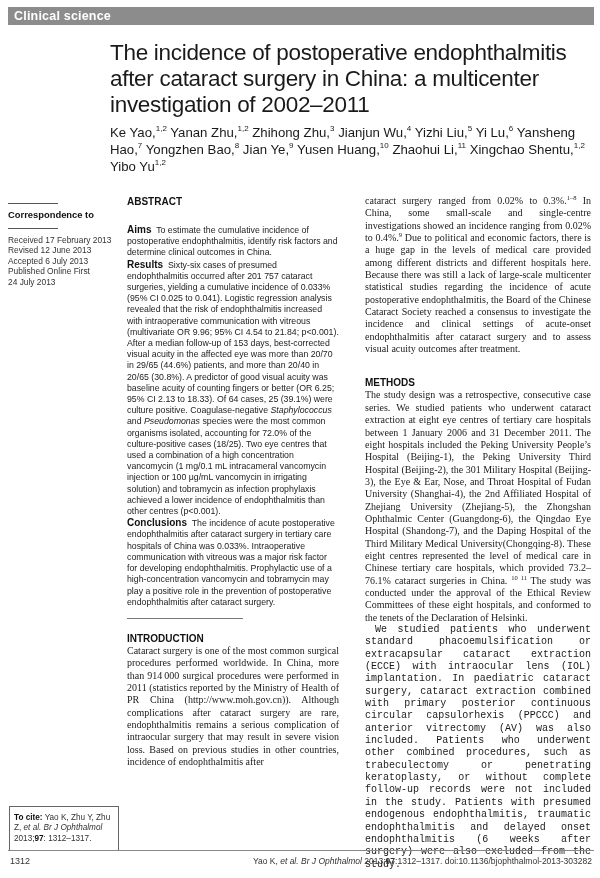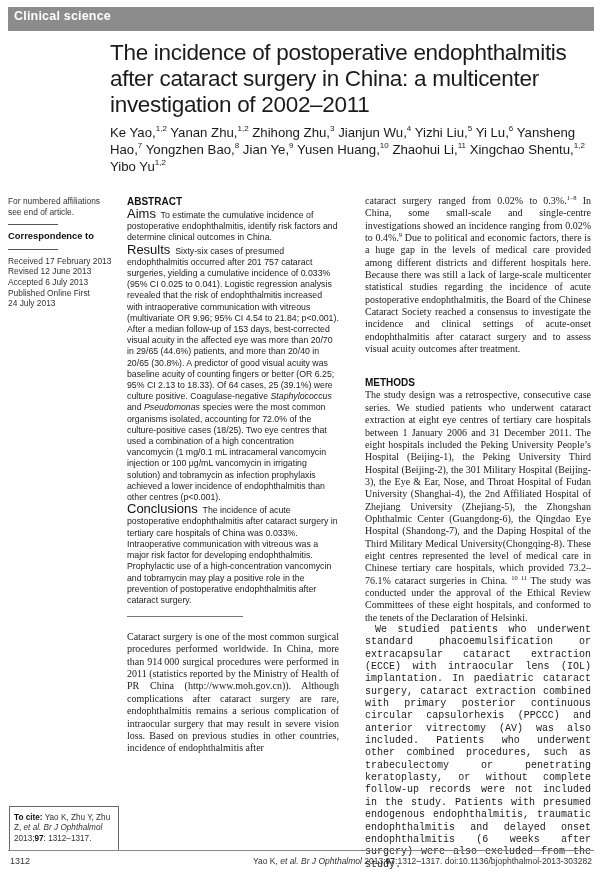--- a/index.html
+++ b/index.html
@@ -1,39 +1,39 @@
 <!DOCTYPE html>
 <html><head>
 <meta charset="utf-8">
 <style>
   html, body { margin:0; padding:0; background:#ffffff; }
   body { width:600px; height:878px; position:relative; overflow:hidden; color:#1a1a1a; }
   .sans { font-family: "Liberation Sans", "DejaVu Sans", sans-serif; }
   .serif { font-family: "Liberation Serif", "DejaVu Serif", serif; }
 
-  .section-bar { position:absolute; left:8px; top:7px; width:586px; height:24px; background:#8c8c8c; }
+  .section-bar { position:absolute; left:8px; top:7px; width:586px; height:18px; background:#8c8c8c; }
   .section-bar span { position:absolute; left:6px; top:2px; color:#ffffff; font-weight:bold; font-size:12.5px; letter-spacing:0.2px; }
 
   .title { position:absolute; left:110px; top:40px; width:480px; font-size:22.5px; line-height:26px; font-weight:normal; letter-spacing:-0.3px; margin:0; }
   .authors { position:absolute; left:110px; top:124px; width:480px; font-size:13.2px; line-height:17px; }
   .authors sup { font-size:8px; vertical-align:6px; line-height:0; }
 
   .sidebar { position:absolute; left:8px; top:196px; width:105px; font-size:8.4px; line-height:10.6px; color:#333; }
   .sidebar .rule { width:50px; border-top:1px solid #555; margin:7px 0 6px 0; }
   .sidebar .corr-head { font-weight:bold; font-size:9.4px; color:#111; }
   .sidebar p { margin:0; }
 
   .cite-box { position:absolute; left:9px; top:806px; width:100px; border:1px solid #666; padding:6px 4px; font-size:8.2px; line-height:10.3px; color:#333; }
   .cite-box b { color:#111; }
 
   .col1 { position:absolute; left:127px; top:196px; width:212px; }
   .abstract { font-size:8.75px; line-height:11.2px; color:#222; text-align:left; }
-  .abstract h2 { font-size:10px; font-weight:bold; margin:0 0 0 0; line-height:12px; color:#111; }
+  .abstract h2 { font-size:10px; font-weight:bold; margin:0 0 16px 0; line-height:12px; color:#111; }
   .abstract p { margin:0; }
-  .abstract .lbl { font-weight:normal; font-size:13px; color:#111; }
+  .abstract .lbl { font-weight:bold; font-size:10px; color:#111; }
   .abstract-rule { width:116px; border-top:1px solid #777; margin:10px 0 14px 0; }
 
   .sec-head { font-size:10px; font-weight:bold; margin:0; line-height:12px; color:#111; }
   .body-text { font-size:10px; line-height:12.35px; text-align:justify; color:#1a1a1a; margin:0; }
   .body-text sup { font-size:6.5px; vertical-align:4px; line-height:0; }
   .indent { text-indent:10px;font-family:Liberation Mono, monospace; }
 
   .col2 { position:absolute; left:365px; top:195px; width:226px; }
 
   .footer-rule { position:absolute; left:8px; top:850px; width:586px; border-top:1.5px solid #888; }
@@ -46,21 +46,20 @@
 
 <div class="section-bar">
   <span class="sans">Clinical science</span>
 </div>
 
 <h1 class="title sans">The incidence of postoperative endophthalmitis after cataract surgery in China: a multicenter investigation of 2002–2011</h1>
 
 <div class="authors sans" id="authors"><span>Ke Yao,</span><sup>1,2</sup> <span>Yanan Zhu,</span><sup>1,2</sup> <span>Zhihong Zhu,</span><sup>3</sup> <span>Jianjun Wu,</span><sup>4</sup> <span>Yizhi Liu,</span><sup>5</sup> <span>Yi Lu,</span><sup>6</sup> <span>Yansheng Hao,</span><sup>7</sup> <span>Yongzhen Bao,</span><sup>8</sup> <span>Jian Ye,</span><sup>9</sup> <span>Yusen Huang,</span><sup>10</sup> <span>Zhaohui Li,</span><sup>11</sup> <span>Xingchao Shentu,</span><sup>1,2</sup> <span>Yibo Yu</span><sup>1,2</sup> </div>
 
 <div class="sidebar sans">
-  <p>For numbered affiliations see end of article.</p>
   <div class="rule"></div>
   <div class="corr-head">Correspondence to</div>
   <div class="rule"></div>
   <p>Received 17 February 2013</p>
   <p>Revised 12 June 2013</p>
   <p>Accepted 6 July 2013</p>
   <p>Published Online First</p>
   <p>24 July 2013</p>
 </div>
 
@@ -82,20 +81,21 @@
     <p>
       <span class="lbl">Results</span>&nbsp;
       <span>Sixty-six cases of presumed endophthalmitis occurred after 201 757 cataract surgeries, yielding a cumulative incidence of 0.033% (95% CI 0.025 to 0.041). Logistic regression analysis revealed that the risk of endophthalmitis increased with intraoperative communication with vitreous (multivariate OR 9.96; 95% CI 4.54 to 21.84; p&lt;0.001). After a median follow-up of 153 days, best-corrected visual acuity in the affected eye was more than 20/70 in 29/65 (44.6%) patients, and more than 20/40 in 20/65 (30.8%). A predictor of good visual acuity was baseline acuity of counting fingers or better (OR 6.25; 95% CI 2.13 to 18.33). Of 64 cases, 25 (39.1%) were culture positive. Coagulase-negative </span><i>Staphylococcus</i><span> and </span><i>Pseudomonas</i><span> species were the most common organisms isolated, accounting for 72.0% of the culture-positive cases (18/25). Two eye centres that used a combination of a high concentration vancomycin (1 mg/0.1 mL intracameral vancomycin injection or 100 μg/mL vancomycin in irrigating solution) and tobramycin as infection prophylaxis achieved a lower incidence of endophthalmitis than other centres (p&lt;0.001).</span>
     </p>
     <p>
       <span class="lbl">Conclusions</span>&nbsp;
       <span>The incidence of acute postoperative endophthalmitis after cataract surgery in tertiary care hospitals of China was 0.033%. Intraoperative communication with vitreous was a major risk factor for developing endophthalmitis. Prophylactic use of a high-concentration vancomycin and tobramycin may play a positive role in the prevention of postoperative endophthalmitis after cataract surgery.</span>
     </p>
   </div>
   <div class="abstract-rule"></div>
+  <h3 class="sec-head sans">INTRODUCTION</h3>
   <p class="body-text serif">Cataract surgery is one of the most common surgical procedures performed worldwide. In China, more than 914 000 surgical procedures were performed in 2011 (statistics reported by the Ministry of Health of PR China (http://www.moh.gov.cn)). Although complications after cataract surgery are rare, endophthalmitis remains a serious complication of intraocular surgery that may result in severe vision loss. Based on previous studies in other countries, incidence of endophthalmitis after</p>
 </div>
 
 <div class="col2">
   <p class="body-text serif">
     <span>cataract surgery ranged from 0.02% to 0.3%.</span><sup>1–8</sup><span> In China, some small-scale and single-centre investigations showed an incidence ranging from 0.02% to 0.4%.</span><sup>9</sup><span> Due to political and economic factors, there is a huge gap in the levels of medical care provided among different districts and different hospitals here. Because there was still a lack of large-scale multicenter statistical studies regarding the incidence of acute postoperative endophthalmitis, the Board of the Chinese Cataract Society reached a consensus to investigate the incidence and clinical settings of acute-onset endophthalmitis after cataract surgery and to assess visual acuity outcomes after treatment.</span>
   </p>
   <div style="height:22px"></div>
   <h3 class="sec-head sans">METHODS</h3>
   <p class="body-text serif">

